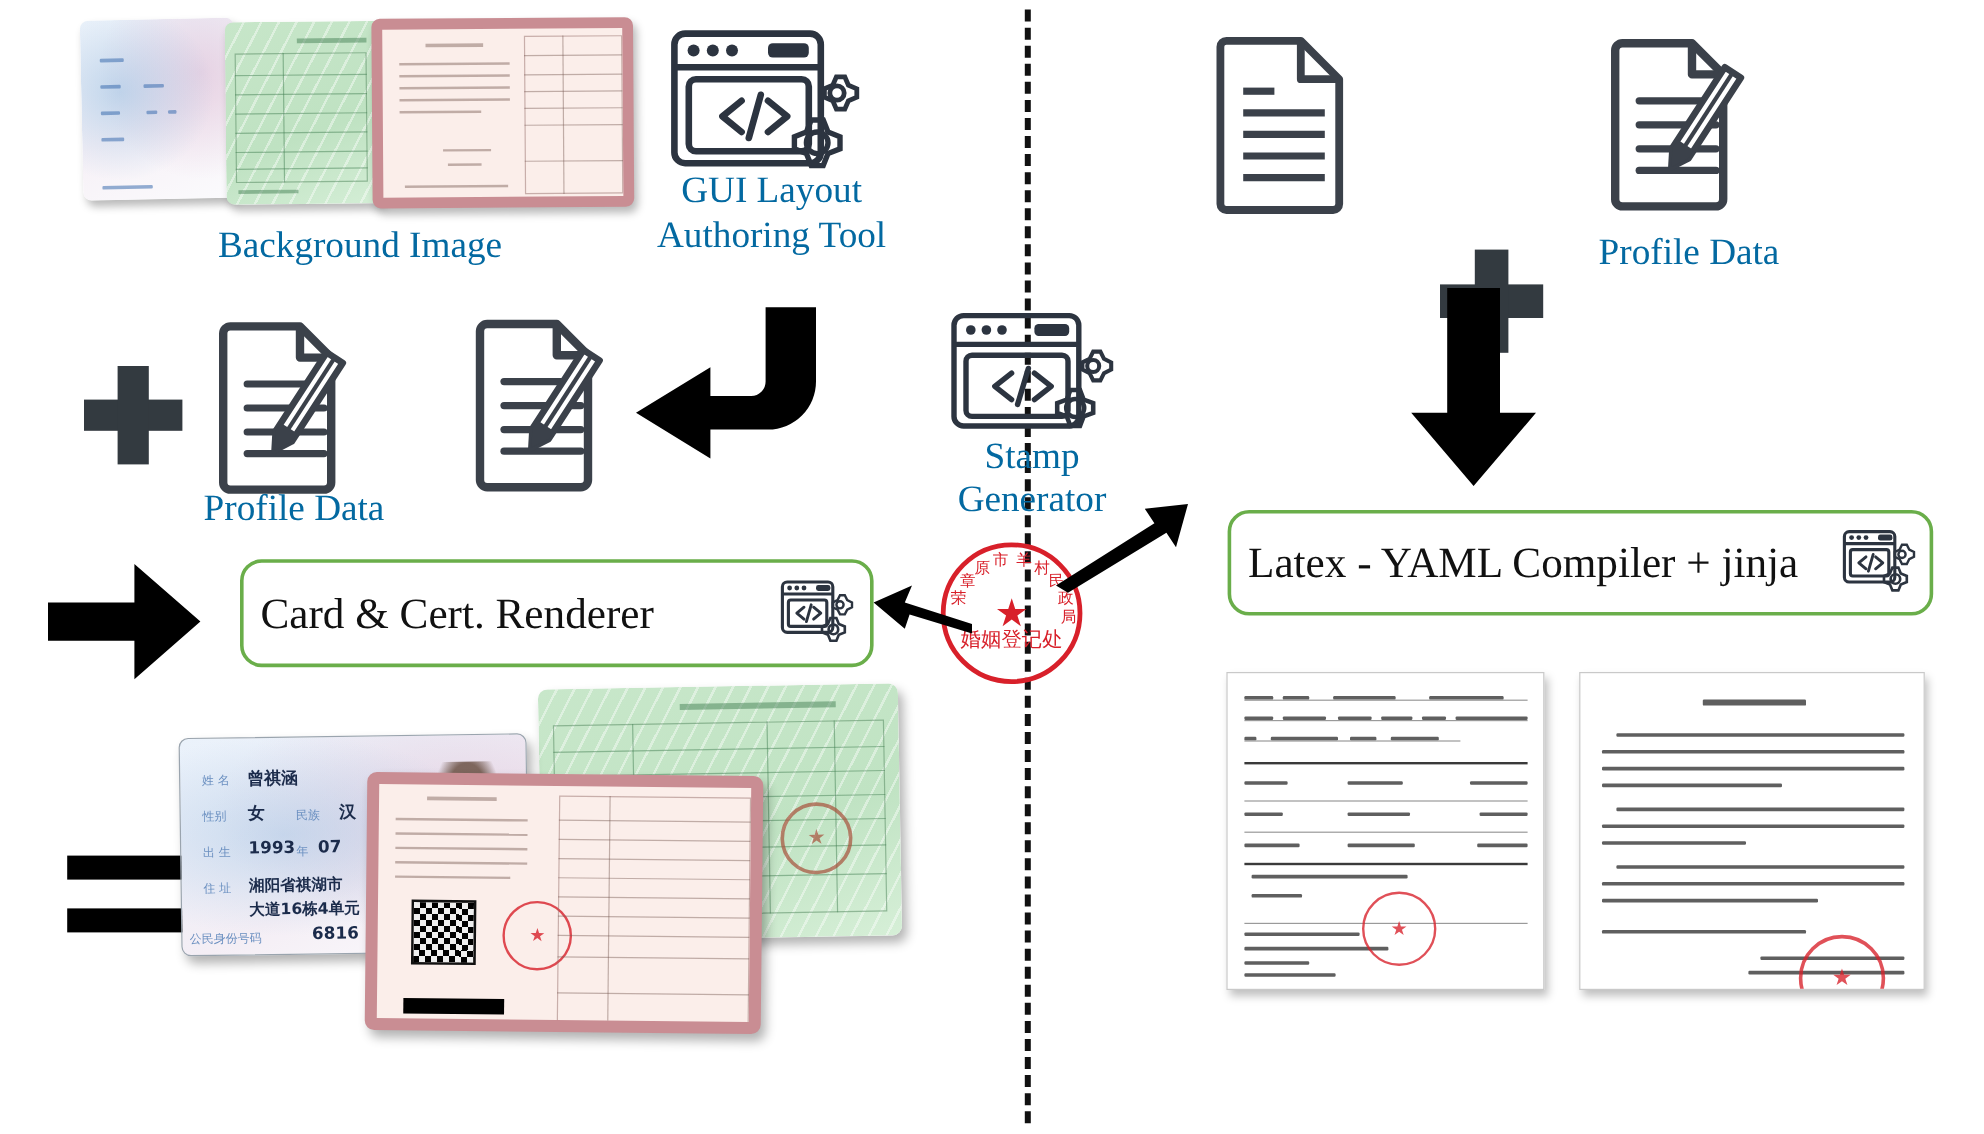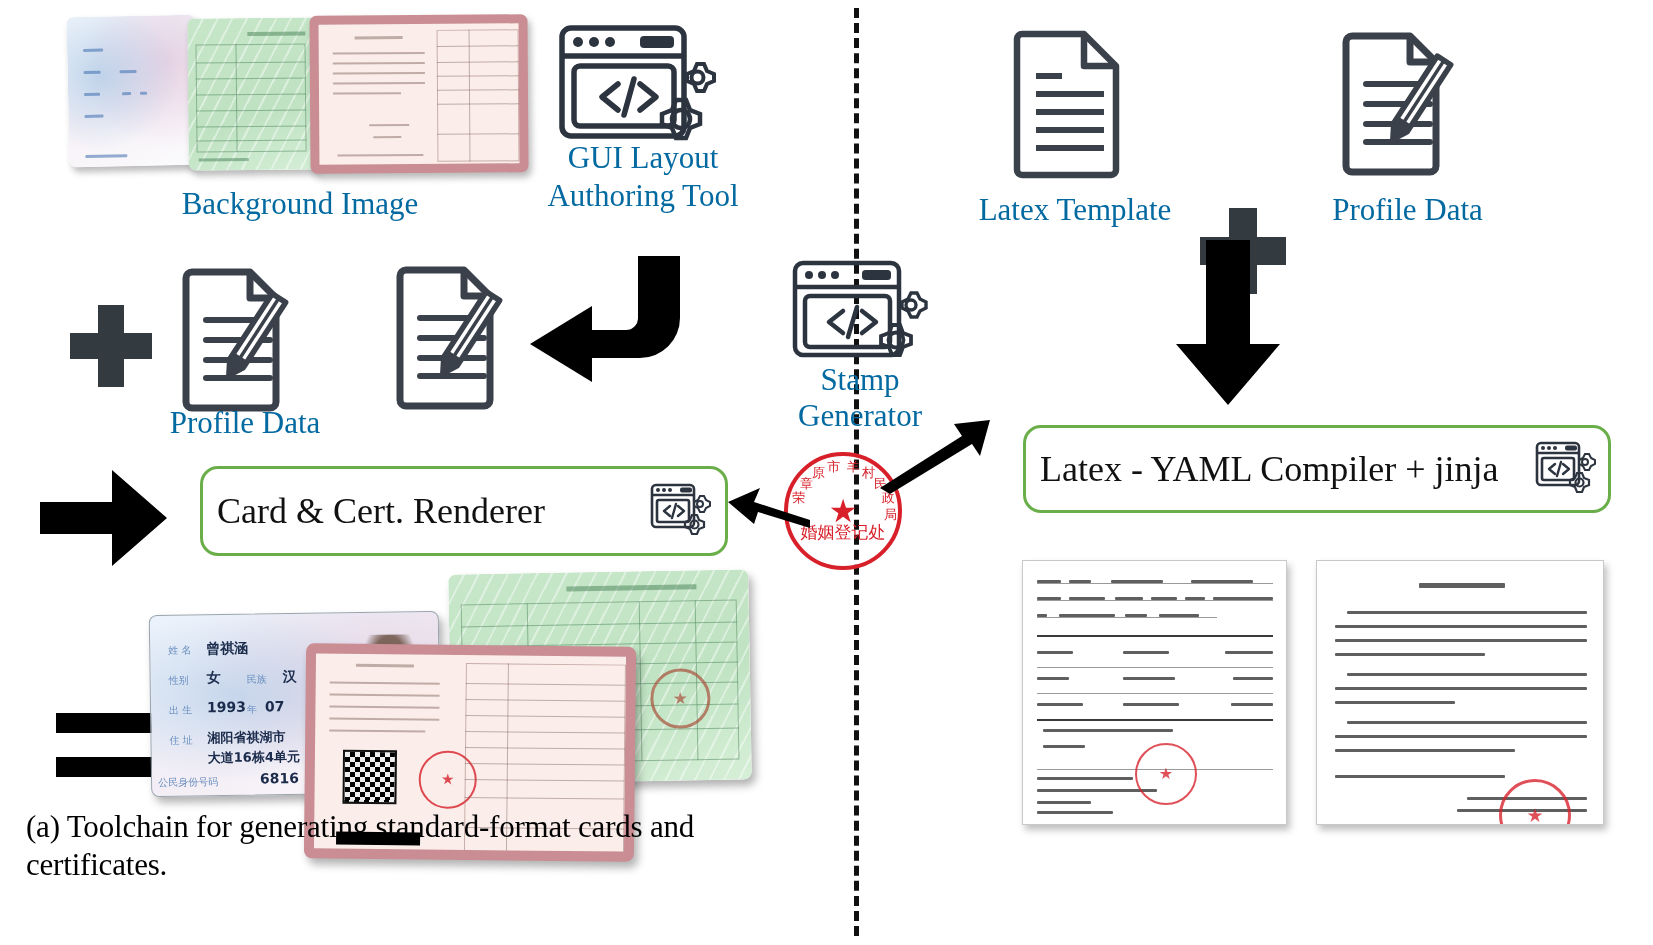--- a/index.html
+++ b/index.html
@@ -407,21 +407,20 @@
     <div class="p-line" style="left:150px; top:60px; width:160px; height:1px;"></div>
     <div class="p-line" style="left:150px; top:76px; width:160px; height:1px;"></div>
     <div class="p-line" style="left:150px; top:92px; width:160px; height:1px;"></div>
     <div class="p-line" style="left:150px; top:108px; width:160px; height:1px;"></div>
     <div class="p-line" style="left:150px; top:124px; width:160px; height:1px;"></div>
     <div class="p-line" style="left:150px; top:142px; width:160px; height:1px;"></div>
     <div class="p-line" style="left:150px; top:172px; width:160px; height:1px;"></div>
     <div class="p-line" style="left:192px; top:8px; width:1px; height:192px;"></div>
   </div>
 
-  <div class="abs caption-text" style="left:26px; top:808px; width:790px;">(a) Toolchain for generating standard-format cards and certificates.</div>
 
   <div class="abs" style="left:854px; top:8px; height:928px;">
     <div class="divider"></div>
   </div>
 
   <div class="abs" style="left:790px; top:258px; width:150px; height:115px;">
     <svg width="150" height="115" viewBox="0 0 150 115">
       <g fill="none" stroke="#2c3440" stroke-width="4.5" stroke-linejoin="round">
         <rect x="5" y="5" width="104" height="92" rx="8"></rect>
         <line x1="5" y1="29" x2="109" y2="29"></line>
@@ -487,21 +486,20 @@
       <path d="M74 8 v32 h32" fill="none" stroke="#3b414a" stroke-width="6.5" stroke-linejoin="round"></path>
       <g stroke="#3b414a" stroke-width="6" stroke-linecap="butt">
         <line x1="26" y1="50" x2="52" y2="50"></line>
         <line x1="26" y1="68" x2="94" y2="68"></line>
         <line x1="26" y1="86" x2="94" y2="86"></line>
         <line x1="26" y1="104" x2="94" y2="104"></line>
         <line x1="26" y1="122" x2="94" y2="122"></line>
       </g>
     </svg>
   </div>
-  <div class="abs label-text" style="left:960px; top:192px; width:230px;">Latex Template</div>
 
   <div class="abs plus" style="left:1200px; top:50px; width:86px; height:86px;"></div>
 
   <div class="abs" style="left:1338px; top:26px; width:138px; height:152px;">
     <svg width="138" height="152" viewBox="0 0 138 152">
       <path d="M14 10 h58 l26 26 v104 a6 6 0 0 1 -6 6 h-78 a6 6 0 0 1 -6 -6 v-124 a6 6 0 0 1 6 -6 z" fill="#ffffff" stroke="#3b414a" stroke-width="7" stroke-linejoin="round"></path>
       <path d="M72 10 v26 h26" fill="none" stroke="#3b414a" stroke-width="7" stroke-linejoin="round"></path>
       <g stroke="#3b414a" stroke-width="6" stroke-linecap="round">
         <line x1="28" y1="58" x2="92" y2="58"></line>
         <line x1="28" y1="78" x2="92" y2="78"></line>

